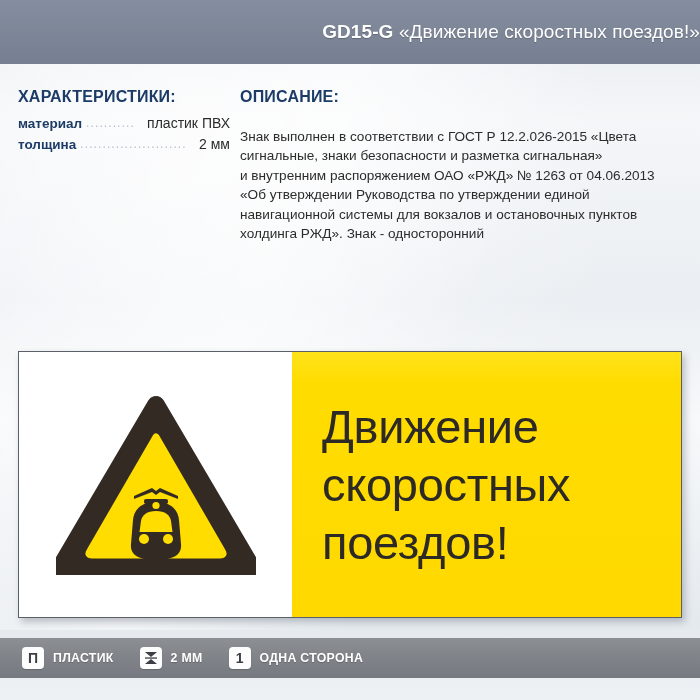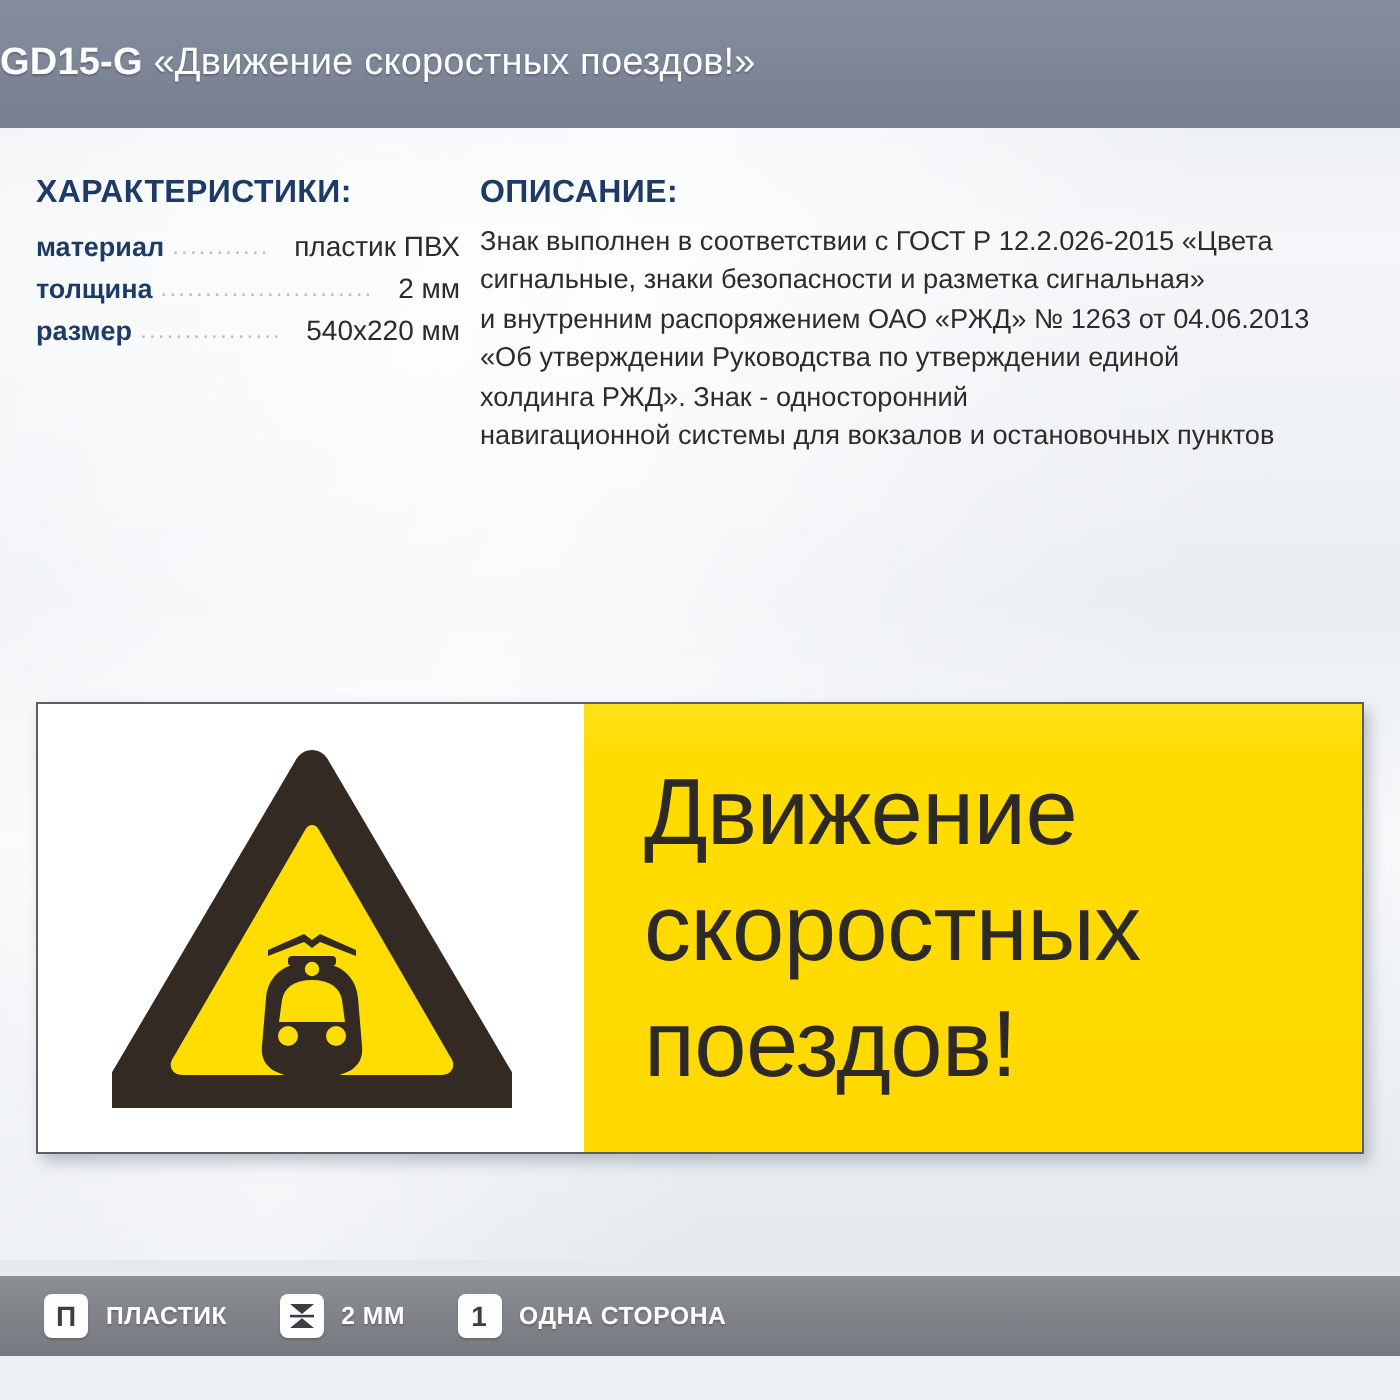--- a/index.html
+++ b/index.html
@@ -34,21 +34,21 @@
     background:
       linear-gradient(112deg, rgba(255,255,255,0) 0%, rgba(255,255,255,.55) 38%, rgba(255,255,255,0) 62%),
       radial-gradient(ellipse at 28% 18%, rgba(255,255,255,.65), rgba(255,255,255,0) 60%);
     pointer-events:none;
   }
 
   
   #header {
     position:absolute; left:0; top:0; width:700px; height:64px;
     background: linear-gradient(to bottom, #858ea0 0%, #7e8798 48%, #767f92 100%);
-    display:flex; align-items:center; justify-content:flex-start;
+    display:flex; align-items:center; justify-content:flex-end;
   }
   #header-inner {
     color:#ffffff;
     font-size:19px;
     letter-spacing:.1px;
     white-space:nowrap;
     text-shadow: 0 1px 1px rgba(0,0,0,.22);
   }
   #header-code { font-weight:bold; }
   #header-name { font-weight:normal; }
@@ -87,32 +87,32 @@
   .spec-value {
     color:#2b2b2b;
     font-weight:normal;
     font-size:14px;
   }
 
   
   #descr {
     position:absolute; left:240px; top:88px; width:445px;
   }
-  #descr .sec-title { margin-bottom:5px; }
+  #descr .sec-title { margin-bottom:21px; }
   #descr-body {
     color:#2c2c2c;
     font-size:13.6px;
     line-height:19.4px;
   }
   #descr-body div { white-space:nowrap; }
 
   
   #plate {
     position:absolute; left:18px; top:351px;
-    width:664px; height:226px;
+    width:664px; height:267px;
     border:1px solid #5b6068;
     background:#ffffff;
     display:flex;
     box-shadow: 3px 4px 7px rgba(60,70,85,.30);
   }
   #plate-left {
     width:273px; height:100%;
     background:#ffffff;
     display:flex; align-items:center; justify-content:center;
   }
@@ -192,36 +192,31 @@
       <span class="spec-dots">...........</span>
       <span class="spec-value">пластик ПВХ</span>
     </div>
 
     <div class="spec-row">
       <span class="spec-label">толщина</span>
       <span class="spec-dots">........................</span>
       <span class="spec-value">2 мм</span>
     </div>
 
-    <div class="spec-row">
-      <span class="spec-label">размер</span>
-      <span class="spec-dots">................</span>
-      <span class="spec-value">540х220 мм</span>
-    </div>
   </div>
 
   <div id="descr">
     <div class="sec-title">ОПИСАНИЕ:</div>
     <div id="descr-body">
       <div>Знак выполнен в соответствии с ГОСТ Р 12.2.026-2015 «Цвета</div>
       <div>сигнальные, знаки безопасности и разметка сигнальная»</div>
       <div>и внутренним распоряжением ОАО «РЖД» № 1263 от 04.06.2013</div>
       <div>«Об утверждении Руководства по утверждении единой</div>
+      <div>навигационной системы для вокзалов и остановочных пунктов</div>
       <div>холдинга РЖД». Знак - односторонний</div>
-      <div>навигационной системы для вокзалов и остановочных пунктов</div>
     </div>
   </div>
 
   <div id="plate">
 
     <div id="plate-left">
       <div id="tri-wrap">
         <svg viewBox="0 0 200 180" xmlns="http://www.w3.org/2000/svg">
 
           <path d="M100 10 L193 168 Q198 176 188 176 L12 176 Q2 176 7 168 Z" fill="#332b23" stroke="#332b23" stroke-width="18" stroke-linejoin="round"></path>

